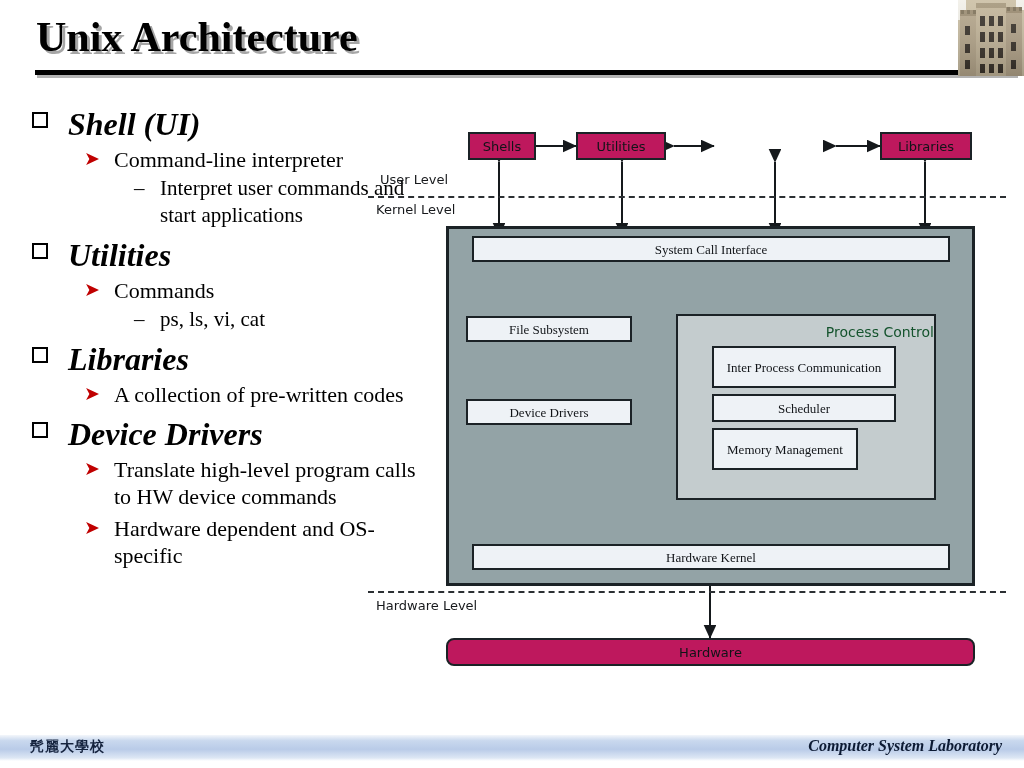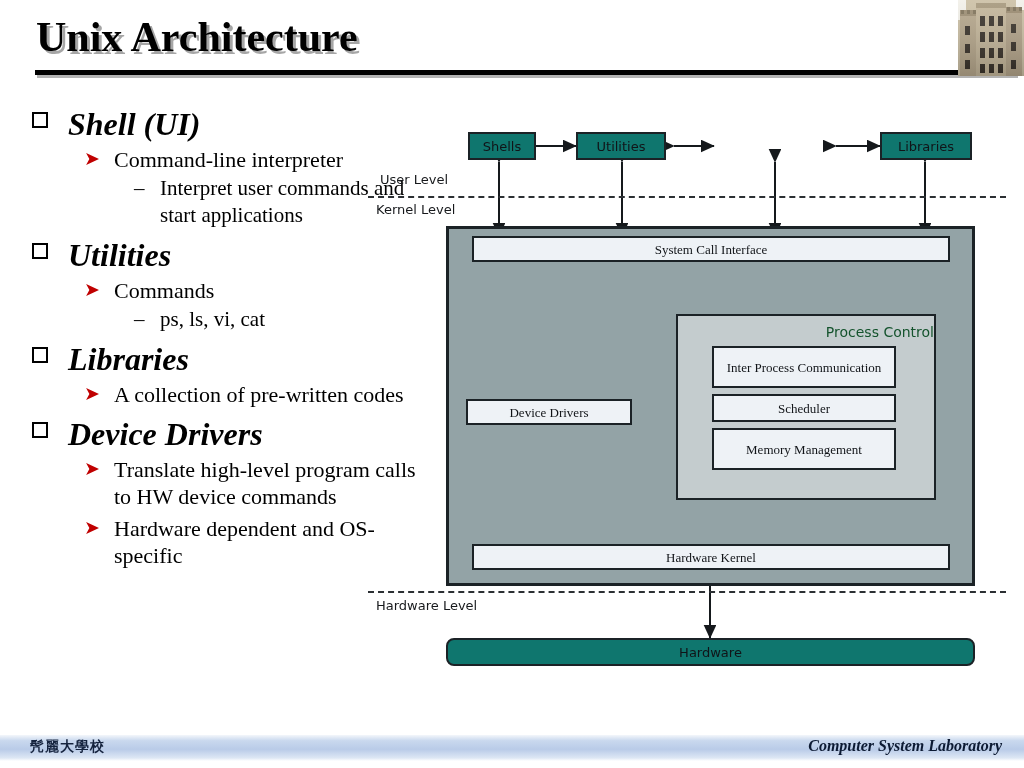--- a/index.html
+++ b/index.html
@@ -111,21 +111,21 @@
     border: 2px solid #1b2226;
     font-family: "DejaVu Sans", "Liberation Sans", sans-serif;
     font-size: 13px;
     color: #111418;
     display: flex;
     align-items: center;
     justify-content: center;
     text-align: center;
     line-height: 15px;
   }
-  .gray   { background: #0f766e; }
+  .gray   { background: #be185d; }
   .white  { background: #eef2f6; font-family: Liberation Serif, serif; }
   .kernel { background: #93a3a6; border: 3px solid #1b2226; }
   .pcbox  { background: #c4ccce; }
 
   .lvl-label {
     position: absolute;
     font-family: "DejaVu Sans", "Liberation Sans", sans-serif;
     font-size: 13px;
     color: #17191c;
     white-space: nowrap;
@@ -334,35 +334,38 @@
   <div class="dashline" style="left:8px; top:76px; width:638px;"></div>
   <div class="lvl-label" style="left:16px; top:82px;">Kernel Level</div>
 
   <div class="dashline" style="left:8px; top:471px; width:638px;"></div>
   <div class="lvl-label" style="left:16px; top:478px;">Hardware Level</div>
 
   <div class="dbox white" style="left:112px; top:116px; width:478px; height:26px;">
     <span>System Call Interface</span>
   </div>
 
+  <div class="dbox white" style="left:106px; top:196px; width:166px; height:26px;">
+    <span>File Subsystem</span>
+  </div>
 
   <div class="dbox white" style="left:106px; top:279px; width:166px; height:26px;">
     <span>Device Drivers</span>
   </div>
 
   <div class="dbox pcbox" style="left:316px; top:194px; width:260px; height:186px; display:block;">
     <div style="text-align:right; font-family:'DejaVu Sans','Liberation Sans',sans-serif; font-size:14px; color:#14532d; margin-top:9px;">Process Control</div>
   </div>
   <div class="dbox white" style="left:352px; top:226px; width:184px; height:42px; flex-direction:column;">
     <span>Inter Process Communication</span>
   </div>
   <div class="dbox white" style="left:352px; top:274px; width:184px; height:28px;">
     <span>Scheduler</span>
   </div>
-  <div class="dbox white" style="left:352px; top:308px; width:184px; height:42px; flex-direction:column;">
+  <div class="dbox white" style="left:352px; top:308px; width:146px; height:42px; flex-direction:column;">
     <span>Memory Management</span>
   </div>
 
   <div class="dbox white" style="left:112px; top:424px; width:478px; height:26px;">
     <span>Hardware Kernel</span>
   </div>
 
   <div class="dbox gray" style="left:86px; top:518px; width:529px; height:28px;border-radius:8px;">
     <span>Hardware</span>
   </div>

